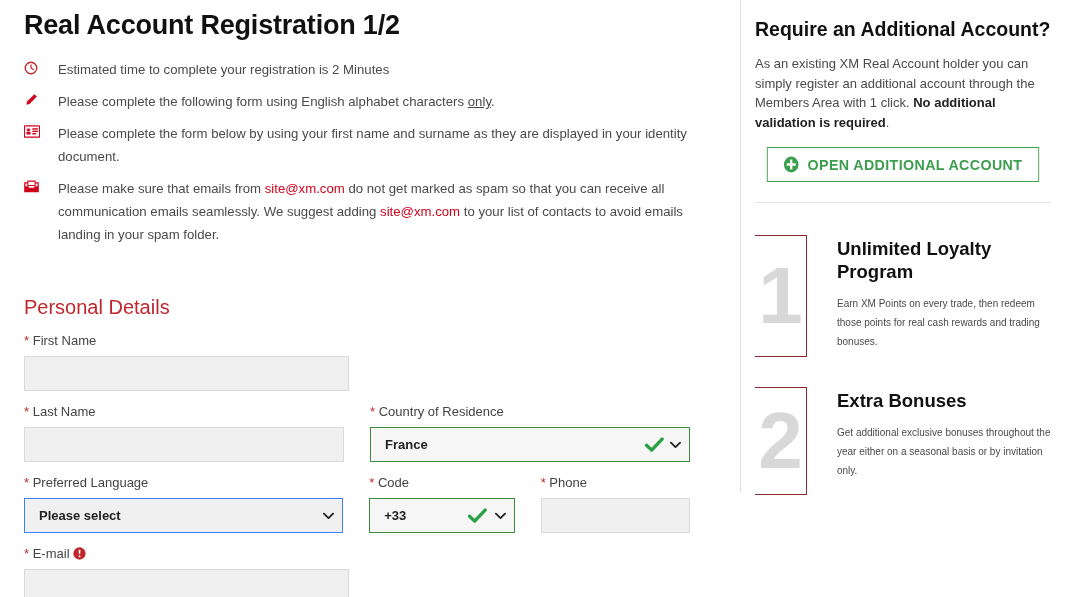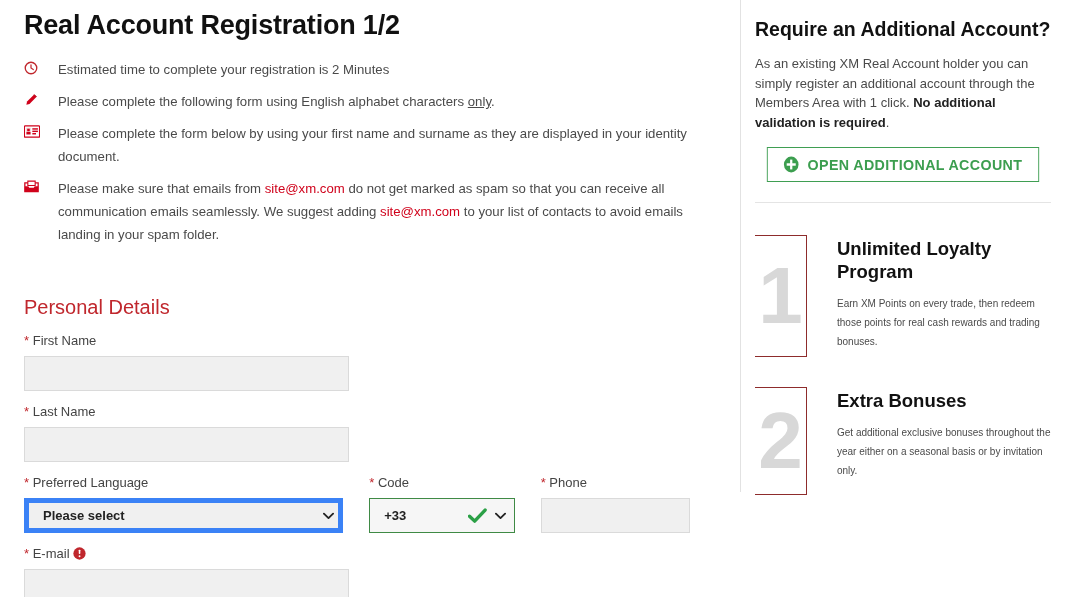--- a/index.html
+++ b/index.html
@@ -115,21 +115,21 @@
 
   .sel-wrap {
     position: relative;
     width: 100%;
     height: 35px;
   }
   .sel {
     width: 100%;
     height: 35px;
     background: #f0f0f0;
-    border: 5px solid #3b82f6;
+    border: 1px solid #3b82f6;
     font-family: "Liberation Sans", sans-serif;
     font-size: 13px;
     font-weight: bold;
     color: #222;
     padding: 0 30px 0 14px;
     outline: none;
     display: flex;
     align-items: center;
     border-radius: 0;
   }
@@ -306,20 +306,38 @@
         <div class="field w325">
           <label class="lbl"><span class="req">*</span> <span>First Name</span></label>
           <input class="inp" type="text" value="" style="">
         </div>
       </div>
 
       <div class="row">
         <div class="field w325">
           <label class="lbl"><span class="req">*</span> <span>Last Name</span></label>
           <input class="inp" type="text" value="" style="">
+        </div>
+        <div class="field w325b">
+          <label class="lbl"><span class="req">*</span> <span>Country of Residence</span></label>
+          <div class="sel-wrap">
+            <div class="sel valid">
+              <span>France</span>
+              <span class="tick">
+                <svg width="19" height="16" viewBox="0 0 20 16">
+                    <path d="M1.6 8.2l5.4 5.2L18 1.8" stroke="#2ba046" stroke-width="3.6" fill="none" stroke-linecap="round" stroke-linejoin="round"></path>
+                  </svg>
+              </span>
+              <span class="caret">
+                <svg width="11" height="8" viewBox="0 0 12 8">
+                    <path d="M1 1.4L6 6.3l5-4.9" stroke="#222" stroke-width="2" fill="none" stroke-linecap="round" stroke-linejoin="round"></path>
+                  </svg>
+              </span>
+            </div>
+          </div>
         </div>
       </div>
 
       <div class="row">
         <div class="field w325">
           <label class="lbl"><span class="req">*</span> <span>Preferred Language</span></label>
           <div class="sel-wrap">
             <div class="sel">
               <span>Please select</span>
               <span class="caret">

